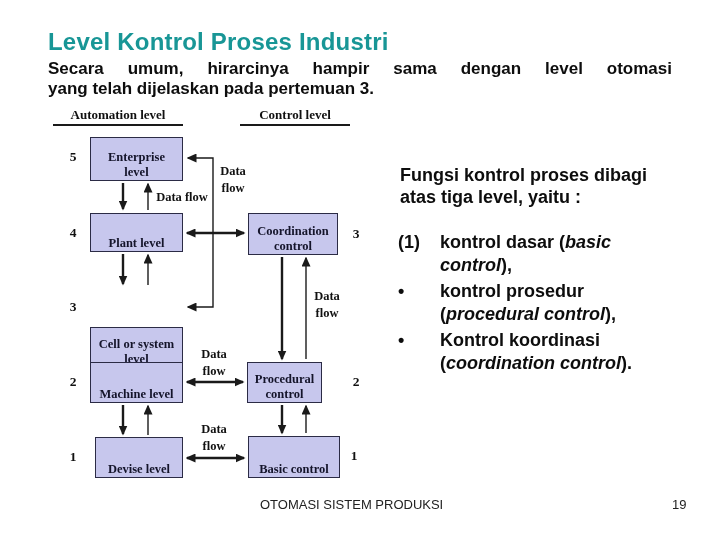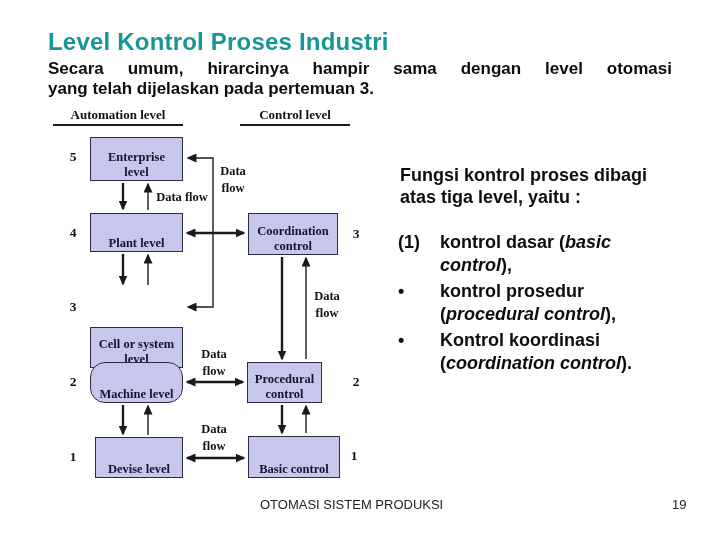--- a/index.html
+++ b/index.html
@@ -103,21 +103,21 @@
       </div>
       <div class="dnum" style="left: 64px; top: 149px;">5</div>
       <div class="dbox" style="left: 90px; top: 213px; width: 93px; height: 39px;">
         <span>Plant level</span>
       </div>
       <div class="dnum" style="left: 64px; top: 225px;">4</div>
       <div class="dbox" style="left: 90px; top: 287px; width: 93px; height: 41px; margin-top: 40px;">
         <span>Cell or system<br>level</span>
       </div>
       <div class="dnum" style="left: 64px; top: 299px;">3</div>
-      <div class="dbox" style="left: 90px; top: 362px; width: 93px; height: 41px; border-radius: 15px;">
+      <div class="dbox" style="left: 90px; top: 362px; width: 93px; height: 41px;">
         <span>Machine level</span>
       </div>
       <div class="dnum" style="left: 64px; top: 374px;">2</div>
       <div class="dbox" style="left: 95px; top: 437px; width: 88px; height: 41px;">
         <span>Devise level</span>
       </div>
       <div class="dnum" style="left: 64px; top: 449px;">1</div>
       <div class="dbox" style="left: 248px; top: 213px; width: 90px; height: 42px;">
         <span>Coordination<br>control</span>
       </div>

